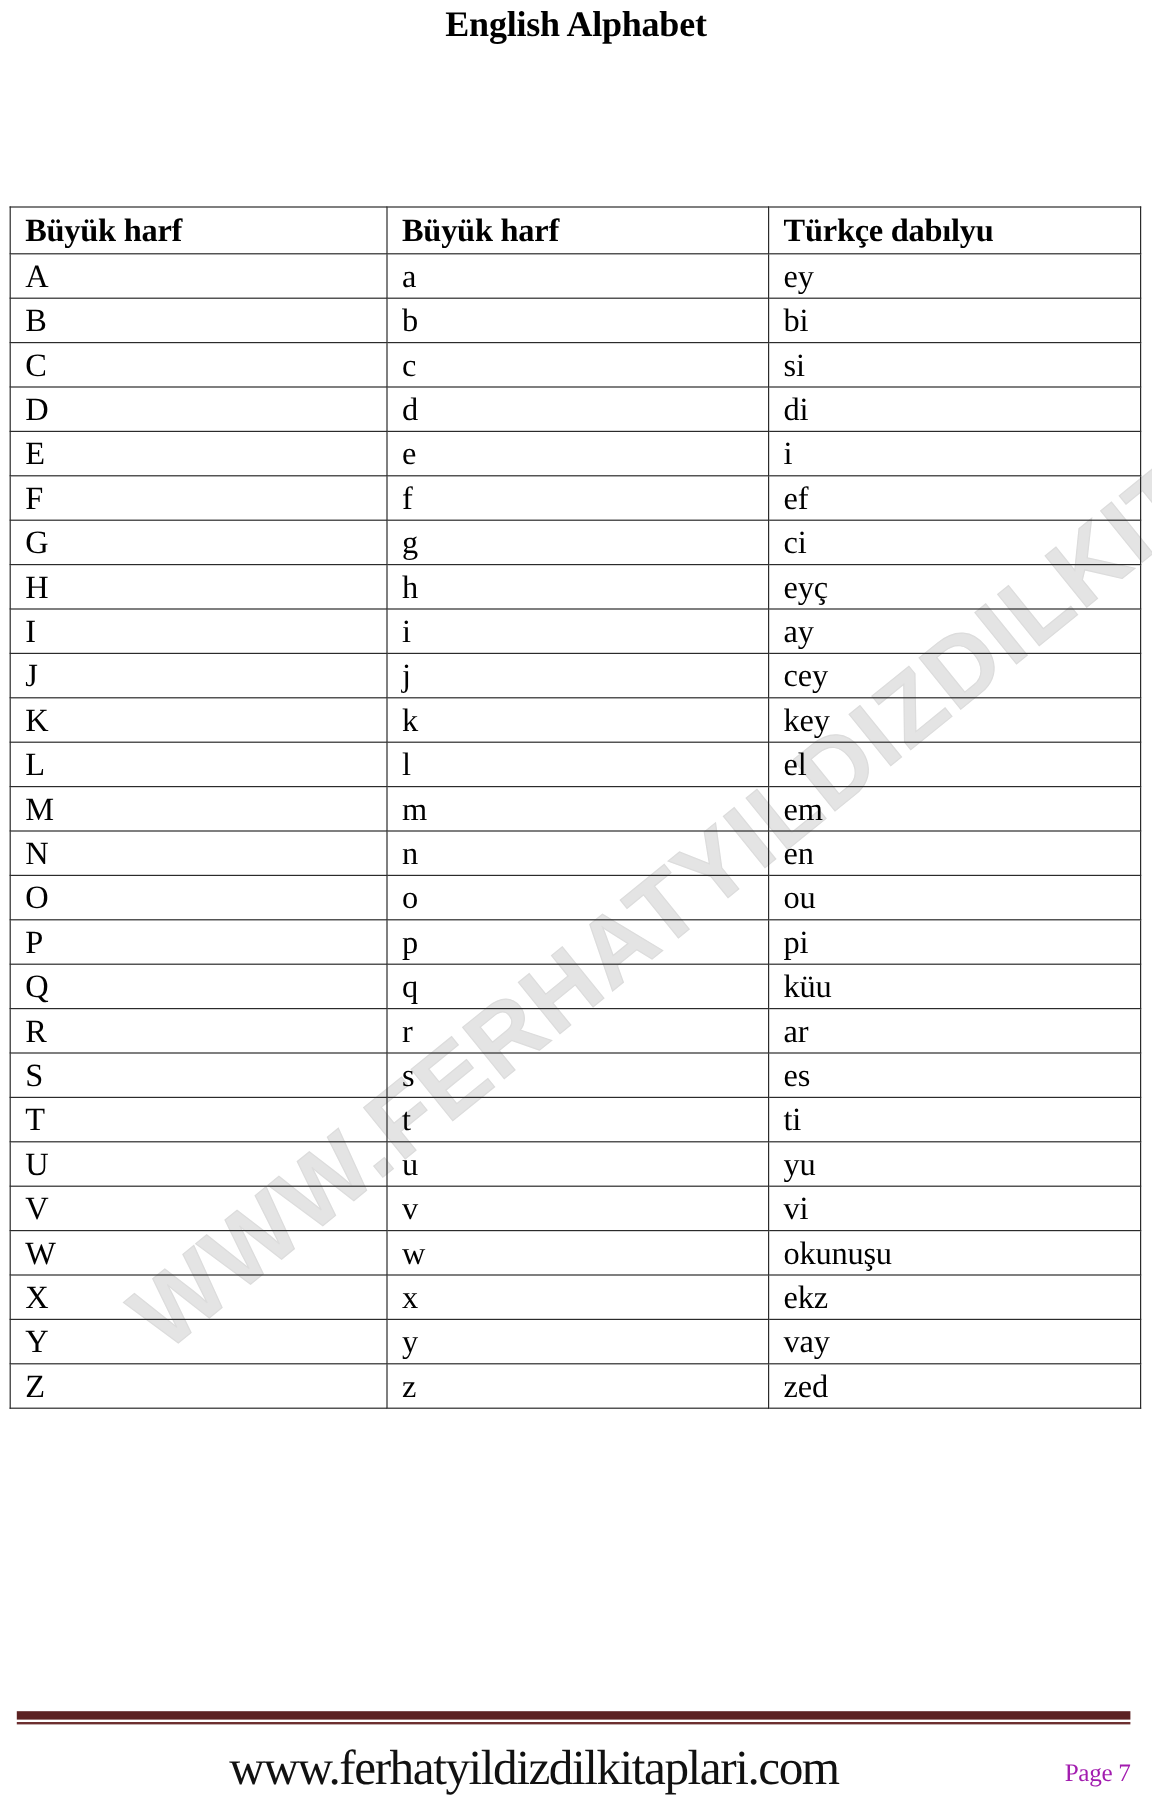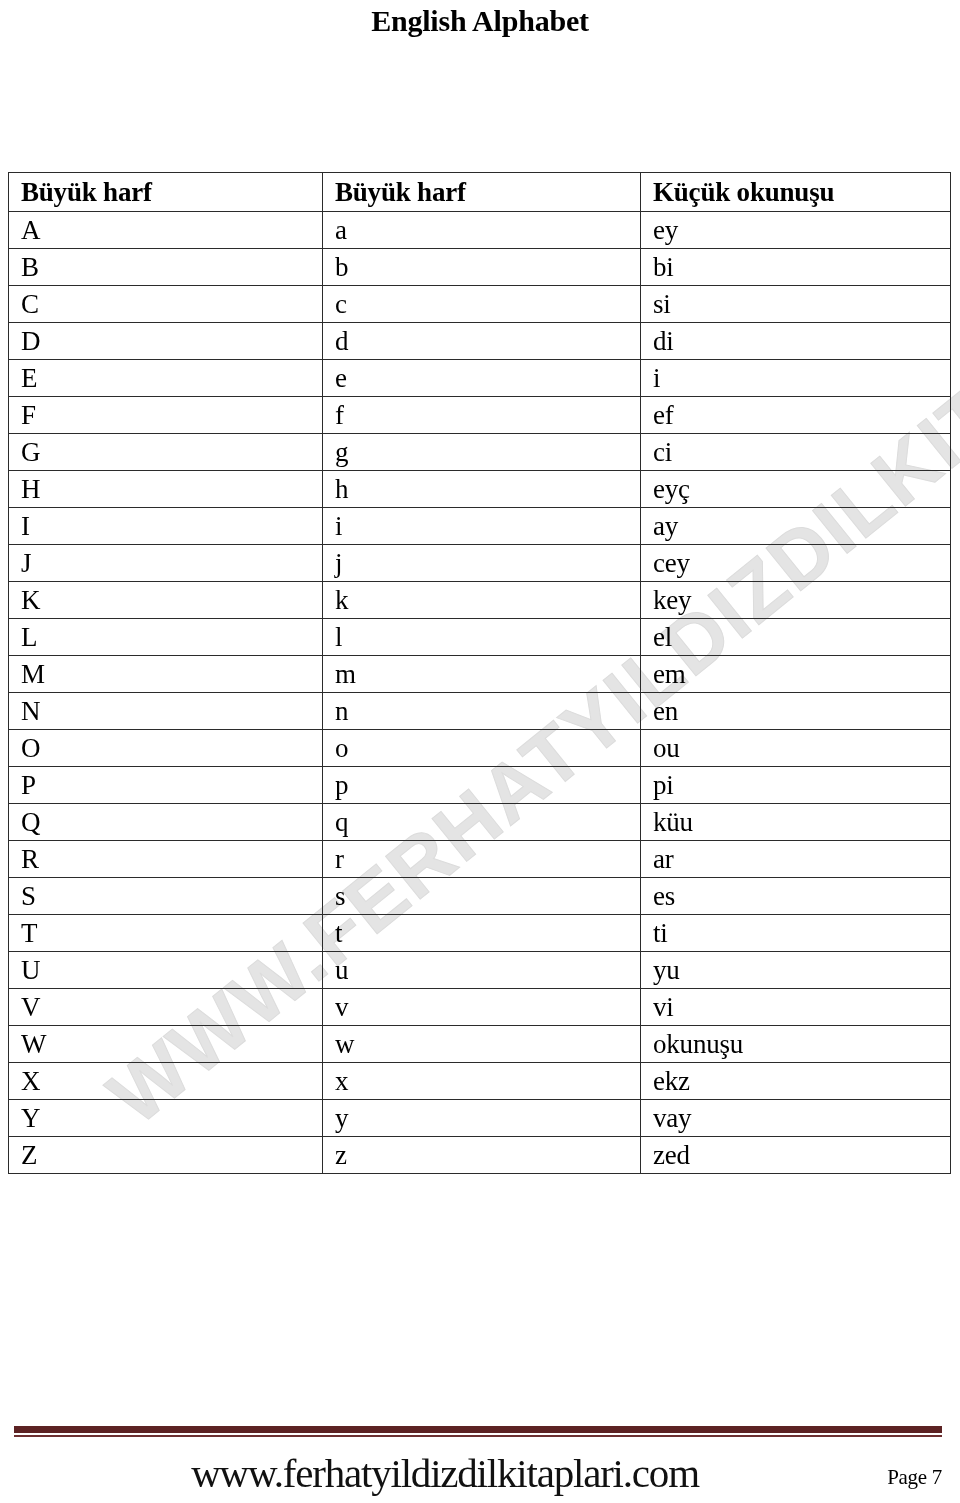--- a/index.html
+++ b/index.html
@@ -151,21 +151,21 @@
     line-height: 50px;
     letter-spacing: -1.2px;
     color: #111111;
   }
   #footer-page {
     position: absolute;
     right: 18px;
     top: 14px;
     font-size: 21px;
     line-height: 30px;
-    color: #000000;
+    color: #a21caf;
     letter-spacing: -0.3px;
   }
 </style>
 </head>
 <body>
 
 <div id="watermark-layer">
   <div class="watermark-text">WWW.FERHATYILDIZDILKITAPLARI.COM</div>
 </div>
 
@@ -177,21 +177,21 @@
   <table class="alphabet">
     <colgroup>
       <col class="c1">
         <col class="c2">
         <col class="c3">
     </colgroup>
     <thead>
       <tr>
         <th>Büyük harf</th>
         <th>Büyük harf</th>
-        <th>Küçük okunuşu</th>
+        <th>Türkçe dabılyu</th>
       </tr>
     </thead>
     <tbody id="alphabet-body">
       <tr>
           <td>A</td>
           <td>a</td>
           <td>ey</td>
         </tr>
       <tr>
           <td>B</td>

